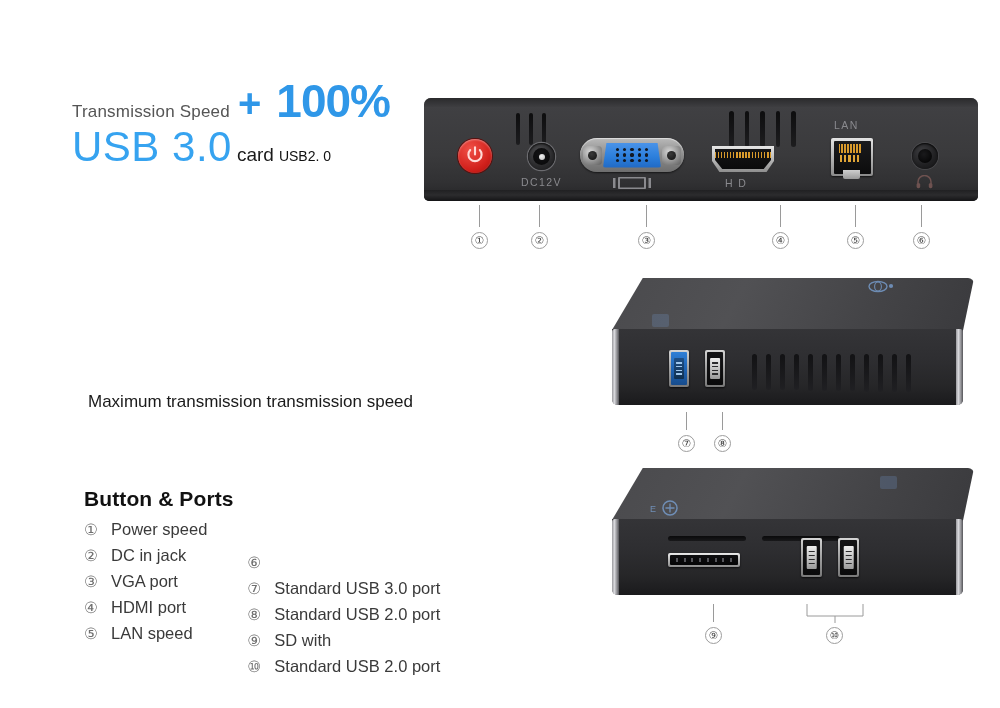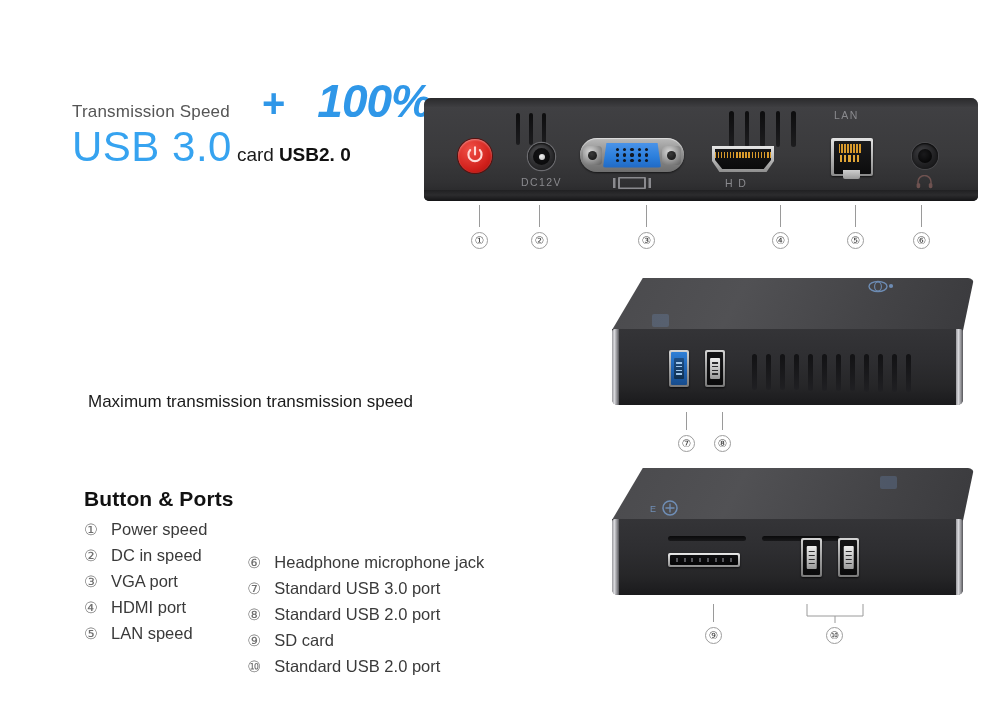--- a/index.html
+++ b/index.html
@@ -7,39 +7,39 @@
   html, body {
     width: 1000px; height: 708px;
     background: #ffffff;
     font-family: "Liberation Sans", sans-serif;
     overflow: hidden;
   }
   .page { position: relative; width: 1000px; height: 708px; }
 
   
   .headline { position: absolute; left: 72px; top: 78px; }
-  .hl-row1 { display: flex; align-items: baseline; white-space: nowrap; gap: 24px; }
+  .hl-row1 { display: flex; align-items: baseline; white-space: nowrap; }
   .hl-trans {
     font-size: 17px; color: #555555; letter-spacing: .2px;
   }
   .hl-plus {
     font-size: 40px; font-weight: bold; color: #2f97e8;
     margin-left: 8px; line-height: 1;
   }
   .hl-pct {
     font-size: 46px; font-weight: bold; color: #2f97e8;
-    margin-left: 8px; line-height: 1; letter-spacing: -1px; font-style: italic;
+    margin-left: 15px; line-height: 1; letter-spacing: -1px;
   }
   .hl-row2 { display: flex; align-items: baseline; white-space: nowrap; margin-top: 2px; }
   .hl-usb3 {
     font-size: 42px; color: #36a3f0; font-weight: 300; letter-spacing: .5px;
     line-height: 1;
   }
   .hl-with { font-size: 19px; color: #1a1a1a; margin-left: 5px; }
-  .hl-usb2 { font-size: 19px; color: #111111; font-weight: bold; margin-left: 5px; text-align: center; }
+  .hl-usb2 { font-size: 14px; color: #111111; font-weight: normal; margin-left: 5px; text-align: center; }
 
   
   .chart { position: absolute; left: 72px; top: 218px; width: 340px; height: 175px; }
   .chart svg { display: block; }
   .chart-caption {
     position: absolute; left: 88px; top: 392px;
     font-size: 17px; color: #1a1a1a;
   }
 
   
@@ -321,51 +321,50 @@
   <div class="legend">
     <div class="legend-title">Button &amp; Ports</div>
     <div class="legend-cols">
       <div class="legend-col left">
         <div class="legend-item">
           <span class="lnum">①</span>
           <span>Power speed</span>
         </div>
         <div class="legend-item">
           <span class="lnum">②</span>
-          <span>DC in speed</span>
+          <span>DC in jack</span>
         </div>
         <div class="legend-item">
           <span class="lnum">③</span>
           <span>VGA port</span>
         </div>
         <div class="legend-item">
           <span class="lnum">④</span>
           <span>HDMI port</span>
         </div>
         <div class="legend-item">
           <span class="lnum">⑤</span>
           <span>LAN speed</span>
         </div>
       </div>
       <div class="legend-col right">
         <div class="legend-item">
           <span class="lnum">⑥</span>
-          <span>Headphone microphone jack</span>
         </div>
         <div class="legend-item">
           <span class="lnum">⑦</span>
           <span>Standard USB 3.0 port</span>
         </div>
         <div class="legend-item">
           <span class="lnum">⑧</span>
           <span>Standard USB 2.0 port</span>
         </div>
         <div class="legend-item">
           <span class="lnum">⑨</span>
-          <span>SD card</span>
+          <span>SD with</span>
         </div>
         <div class="legend-item">
           <span class="lnum">⑩</span>
           <span>Standard USB 2.0 port</span>
         </div>
       </div>
     </div>
   </div>
 
   <div class="device" id="rear">
@@ -481,21 +480,21 @@
         <div class="contacts">
           <i></i>
             <i></i>
             <i></i>
             <i></i>
             <i></i>
         </div>
       </div>
       <div class="tab"></div>
     </div>
-    <div class="portlabel" style="left:410px; top:11px;">LAN</div>
+    <div class="portlabel" style="left:410px; top:21px;">LAN</div>
 
     <div class="port hpjack" style="left:488px; top:45px;">
       <div class="hole"></div>
     </div>
     <svg style="position:absolute;left:492px;top:77px;" width="17" height="14" viewBox="0 0 17 14">
       <path d="M2 9 V7 a6.5 6.5 0 0 1 13 0 V9" fill="none" stroke="#6e5250" stroke-width="1.5"></path>
       <rect x="0.6" y="8" width="3.6" height="5.2" rx="1.6" fill="#6e5250"></rect>
       <rect x="12.8" y="8" width="3.6" height="5.2" rx="1.6" fill="#6e5250"></rect>
     </svg>
   </div>

